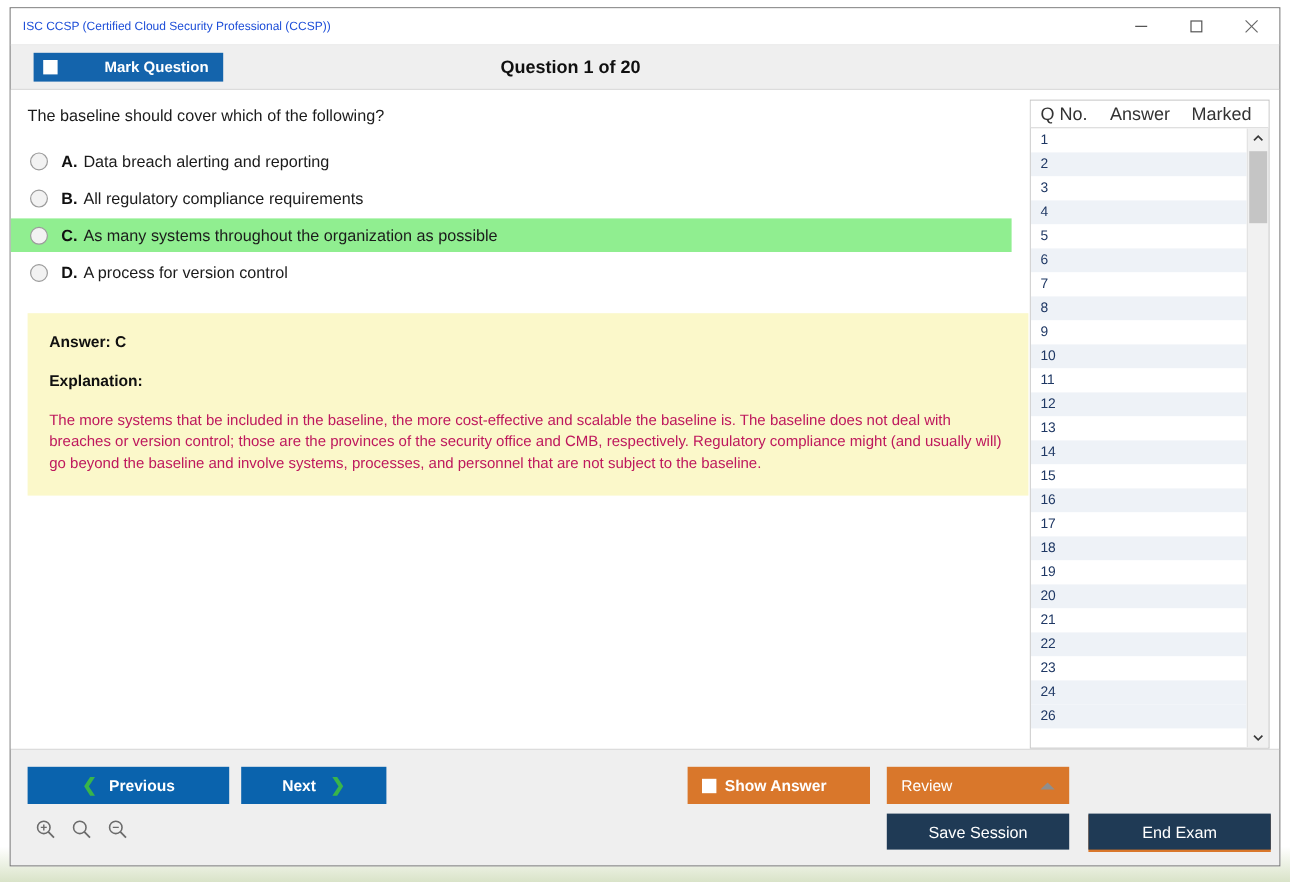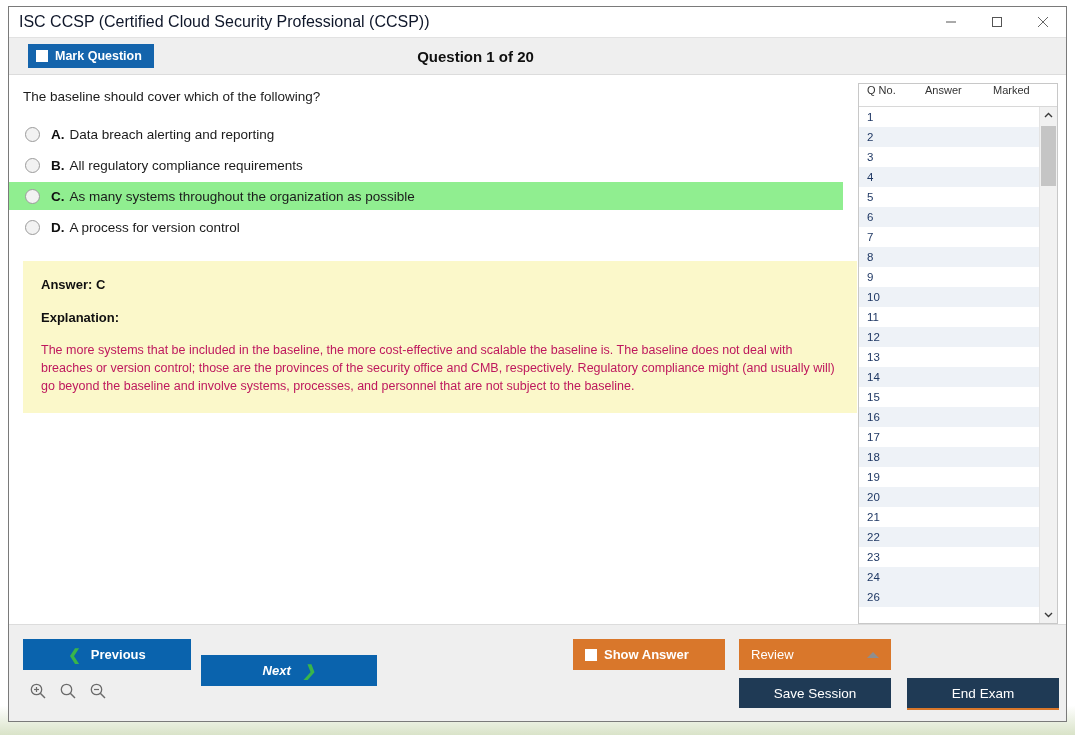--- a/index.html
+++ b/index.html
@@ -27,22 +27,22 @@
   
   .titlebar {
     height: 30px;
     background: #ffffff;
     display: flex;
     align-items: center;
     flex: 0 0 auto;
     border-bottom: 1px solid #e2e2e2;
   }
   .titlebar-text {
-    font-size: 16px;
-    color: #0f172a;
+    font-size: 10px;
+    color: #1d4ed8;
     padding-left: 10px;
     white-space: nowrap;
   }
   .win-controls {
     margin-left: auto;
     display: flex;
     height: 100%;
   }
   .win-btn {
     width: 46px;
@@ -69,20 +69,21 @@
     height: 24px;
     background: #1464ac;
     color: #ffffff;
     font-size: 12.5px;
     font-weight: bold;
     display: inline-flex;
     align-items: center;
     padding: 0 12px 0 8px;
     cursor: pointer;
     user-select: none;
+    gap: 32px;
   }
   .cbox {
     width: 12px; height: 12px;
     background: #ffffff;
     display: inline-block;
     margin-right: 7px;
     position: relative;
     flex: 0 0 auto;
   }
   .cbox.checked::after {
@@ -198,24 +199,24 @@
     background: #ffffff;
     margin-top: 8px;
     margin-right: 8px;
     margin-bottom: 0;
     border: 1px solid #c8c8c8;
     box-sizing: border-box;
   }
   .list-header {
     height: 22px;
     display: flex;
-    align-items: flex-start;
+    align-items: center;
     background: #ffffff;
     border-bottom: 1px solid #d8d8d8;
-    font-size: 11px;
+    font-size: 15px;
     color: #333;
     flex: 0 0 auto;
   }
   .lh-qno { width: 58px; padding-left: 8px; }
   .lh-ans { width: 68px; }
   .lh-mark { flex: 1 1 auto; }
   .list-scroll-wrap {
     flex: 1 1 auto;
     display: flex;
     min-height: 0;
@@ -285,21 +286,21 @@
     color: #ffffff;
     cursor: pointer;
     user-select: none;
     box-sizing: border-box;
   }
   .btn-blue { background: #0a63ad; }
   .btn-orange { background: #d9772b; }
   .btn-navy { background: #1f3a55; font-weight: normal; font-size: 13.5px; }
 
   #btn-previous { left: 14px;  top: 14px; width: 168px; height: 31px; }
-  #btn-next     { left: 192px; top: 30px; width: 176px; height: 31px; font-style: italic; }
+  #btn-next     { left: 192px; top: 14px; width: 121px; height: 31px; }
   #btn-show-answer { left: 564px; top: 14px; width: 152px; height: 31px;
                      justify-content: flex-start; padding-left: 12px; }
   #btn-review   { left: 730px; top: 14px; width: 152px; height: 31px;
                   justify-content: flex-start; padding-left: 12px;
                   font-weight: normal; }
   #btn-show-list { left: 898px; top: 14px; width: 152px; height: 31px;
                    justify-content: flex-start; padding-left: 12px; margin-top: 40px; }
   #btn-save-session { left: 730px; top: 53px; width: 152px; height: 30px; }
   #btn-end-exam  { left: 898px; top: 53px; width: 152px; height: 30px; }
 

